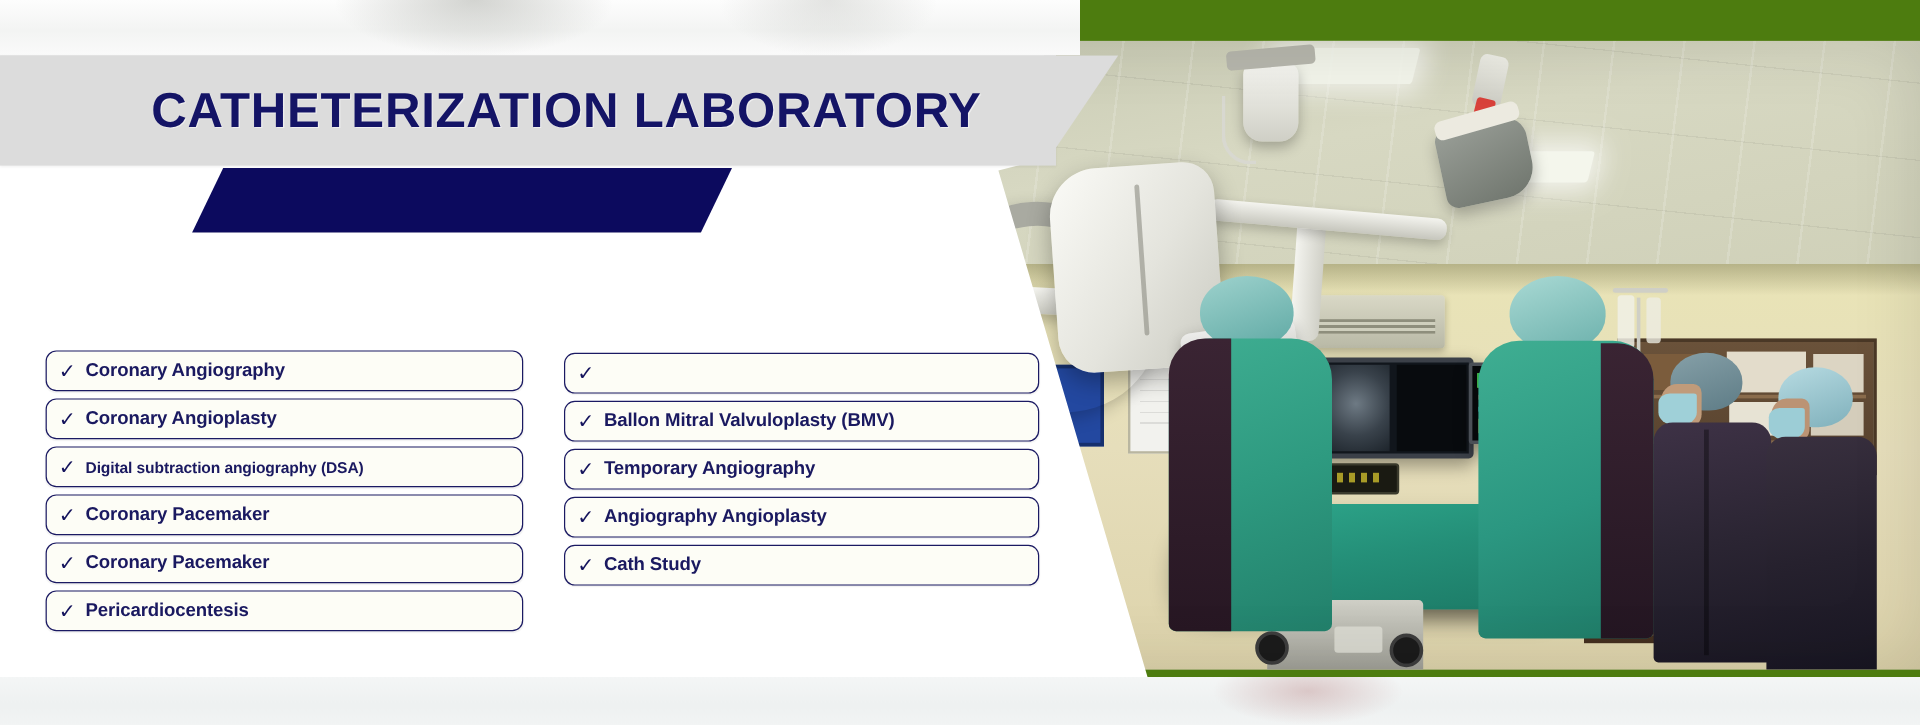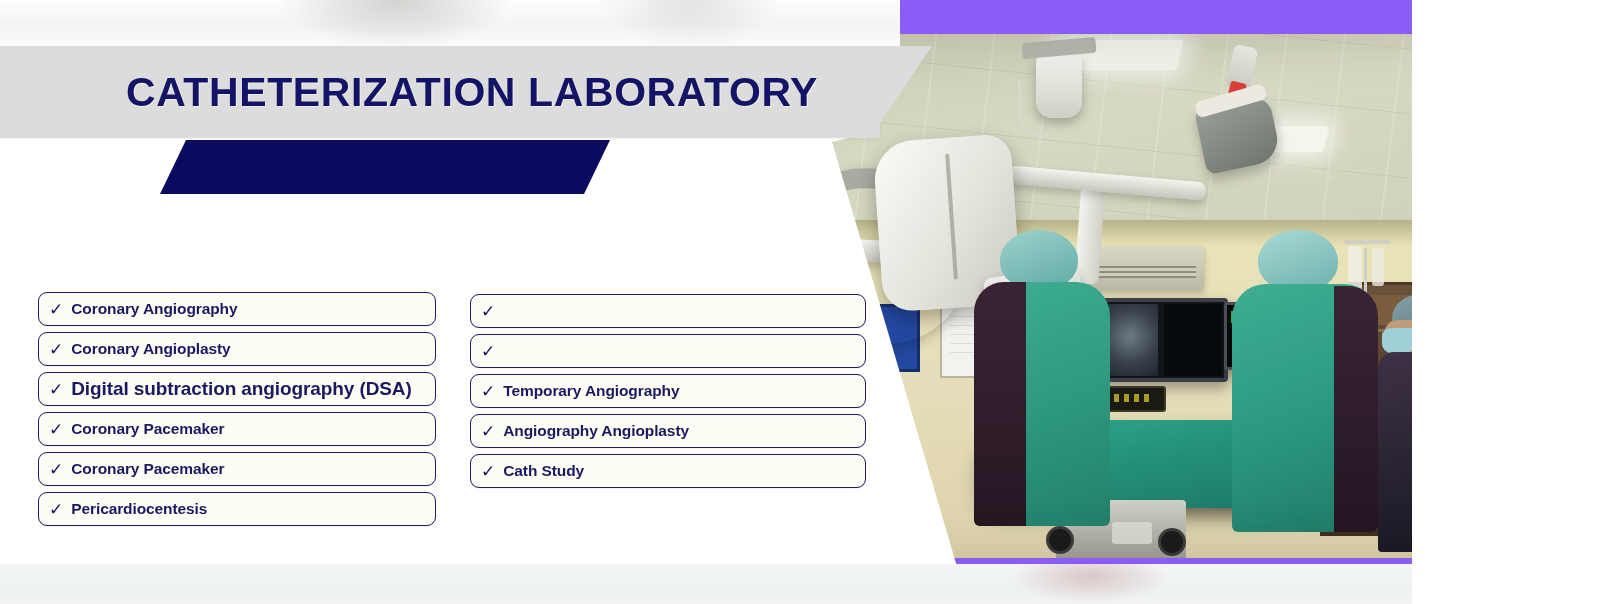--- a/index.html
+++ b/index.html
@@ -4,23 +4,23 @@
 <style>
   html,body{margin:0;padding:0;}
   body{
     width:1600px;height:604px;
     background:#ffffff;
     font-family:"Liberation Sans", sans-serif;
     overflow:hidden;
   }
   #stage{
     position:relative;
-    width:1412px;height:604px;
+    width:1600px;height:604px;
     overflow:hidden;
-    background:#8b5cf6;
+    background:#4d7c0f;
   }
 
   
   .photo-wrap{
     position:absolute;
     left:760px; top:34px;
     width:840px; height:524px;
     overflow:hidden;
   }
   .photo{
@@ -434,21 +434,21 @@
     flex:0 0 auto;
   }
   .proc-label{
     color:#1a1960;
     font-weight:bold;
     font-size:15.5px;
     font-family:"Liberation Sans", sans-serif;
     white-space:nowrap;
     letter-spacing:-0.1px;
   }
-  .col-left .proc-item:nth-child(3) .proc-label{font-size:19px;}
+  .col-left .proc-item:nth-child(3) .proc-label{font-size:13px;}
 </style>
 </head>
 <body>
 
 <div id="stage">
 
   <div class="photo-wrap">
     <div class="photo">
 
       <div class="ph-ceiling"></div>
@@ -581,20 +581,21 @@
       <span class="proc-label">Pericardiocentesis</span>
     </div>
   </div>
 
   <div class="col col-right">
     <div class="proc-item">
       <span class="proc-check">✓</span>
     </div>
     <div class="proc-item">
       <span class="proc-check">✓</span>
+      <span class="proc-label">Ballon Mitral Valvuloplasty (BMV)</span>
     </div>
     <div class="proc-item">
       <span class="proc-check">✓</span>
       <span class="proc-label">Temporary Angiography</span>
     </div>
     <div class="proc-item">
       <span class="proc-check">✓</span>
       <span class="proc-label">Angiography Angioplasty</span>
     </div>
     <div class="proc-item">

